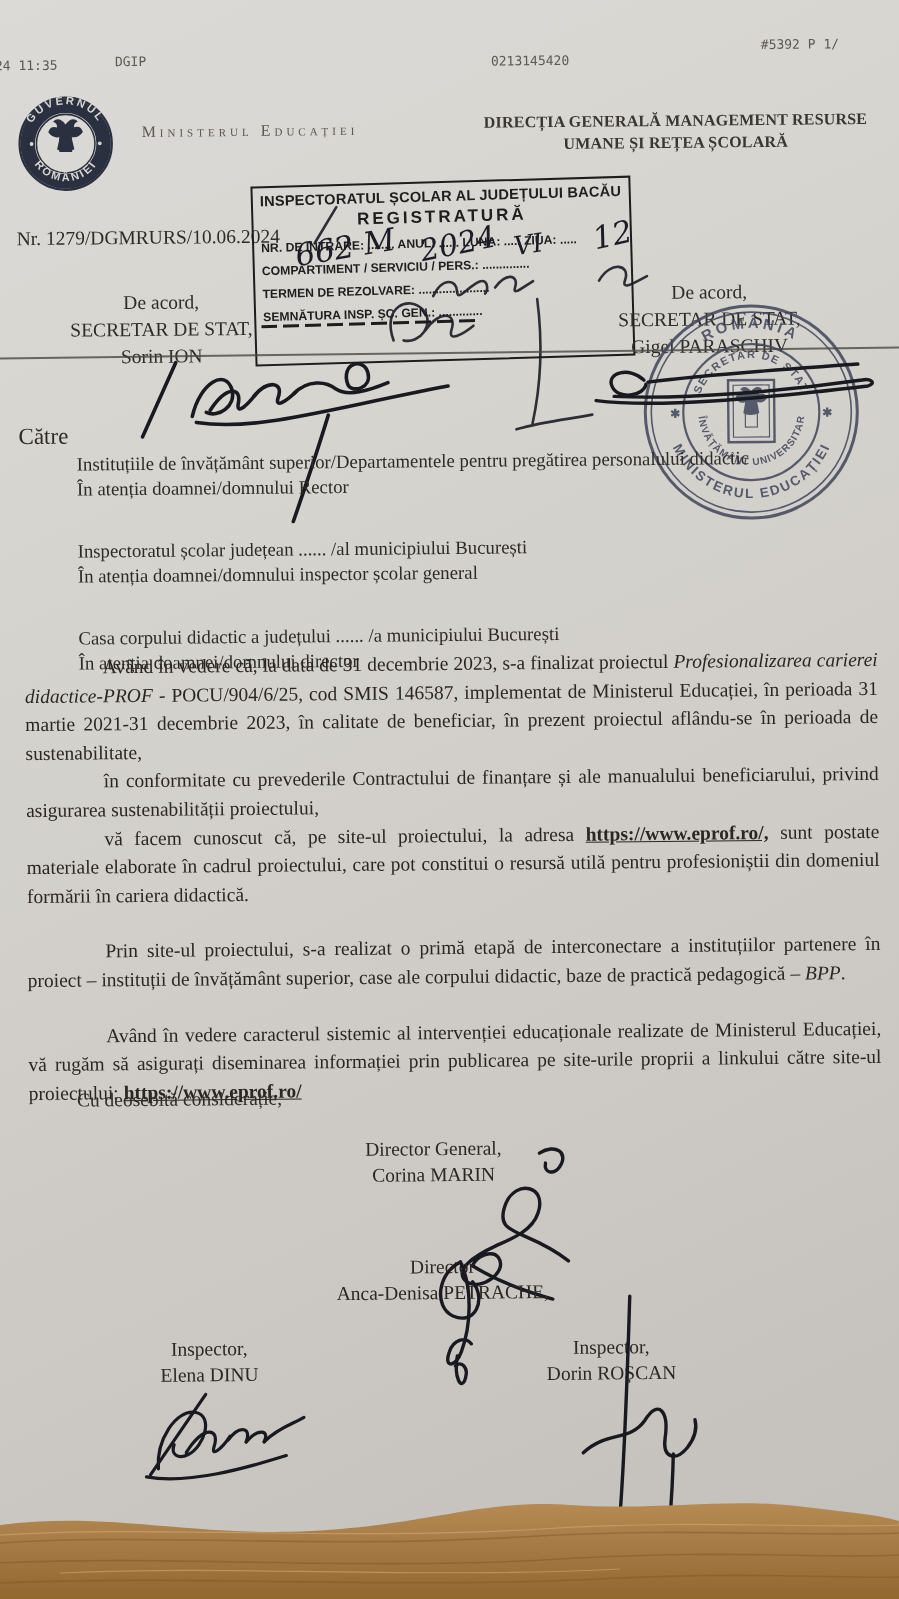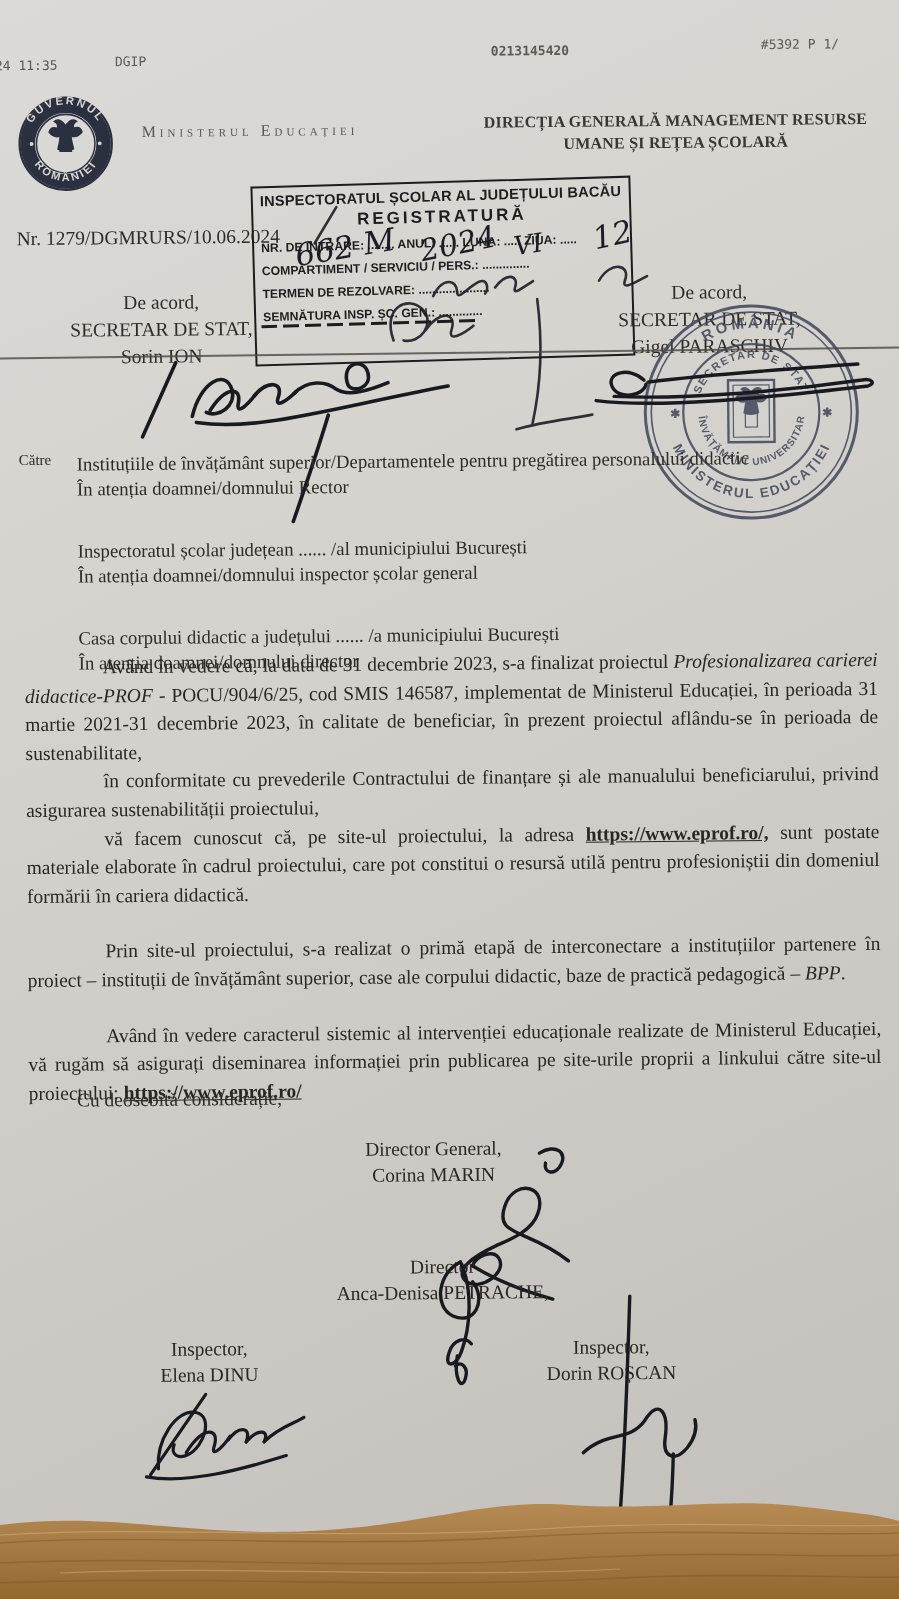--- a/index.html
+++ b/index.html
@@ -11,21 +11,21 @@
     background:linear-gradient(155deg,#dcdad6 0%, #d6d4cf 30%, #cecbc6 62%, #c3c0bb 100%);
   }
   .content { position:absolute; inset:0; transform:rotate(-0.55deg); color:#2e2b26; }
 
   
   .fax { position:absolute; top:42px; left:0; width:899px; height:30px;
          font-family:"DejaVu Sans Mono", monospace; font-size:13px; color:#5d5a53; }
   .fax span { position:absolute; white-space:nowrap; }
   .fax .f-time { left:2px; top:12px; }
   .fax .f-sender { left:122px; top:9px; }
-  .fax .f-number { left:498px; top:2px;font-weight:bold; }
+  .fax .f-number { left:498px; top:12px; }
   .fax .f-page { left:768px; top:-2px; }
 
   
   .gov-seal { position:absolute; left:24px; top:92px; }
   .ministry { position:absolute; left:148px; top:120px; font-size:16px; letter-spacing:4px;
               color:#5b564e; font-variant:small-caps; }
   .directorate { position:absolute; left:468px; top:112px; width:428px; text-align:center;
                  font-weight:bold; font-size:16px; line-height:22px; color:#3a3733; letter-spacing:.2px; }
 
   
@@ -53,21 +53,21 @@
   .approval-left { left:58px; top:286px; width:216px; }
   .approval-right { left:596px; top:281px; width:236px; }
 
   .scanline { position:absolute; left:-10px; top:352px; width:920px; height:1.6px;
               background:#4a4842; transform:rotate(-0.15deg); opacity:.8; }
 
   
   .round-stamp { position:absolute; left:638px; top:298px; opacity:.86; }
 
   
-  .salutation { position:absolute; left:22px; top:448px; font-size:15px; }
+  .salutation { position:absolute; left:22px; top:420px; font-size:23px; }
   .recipients { position:absolute; left:80px; top:448px; width:812px; font-size:18.8px; }
   .rgroup { margin-bottom:37px; }
   .rline { line-height:25px; }
 
   .body-text { position:absolute; left:26px; top:650px; width:853px;
                font-size:19.5px; line-height:28.6px; text-align:justify; color:#2a2722; }
   .bpar { text-indent:78px; }
   .bpar.gap { margin-top:27px; }
   .seg-i { font-style:italic; }
   .seg-bu { font-weight:bold; text-decoration:underline; }

